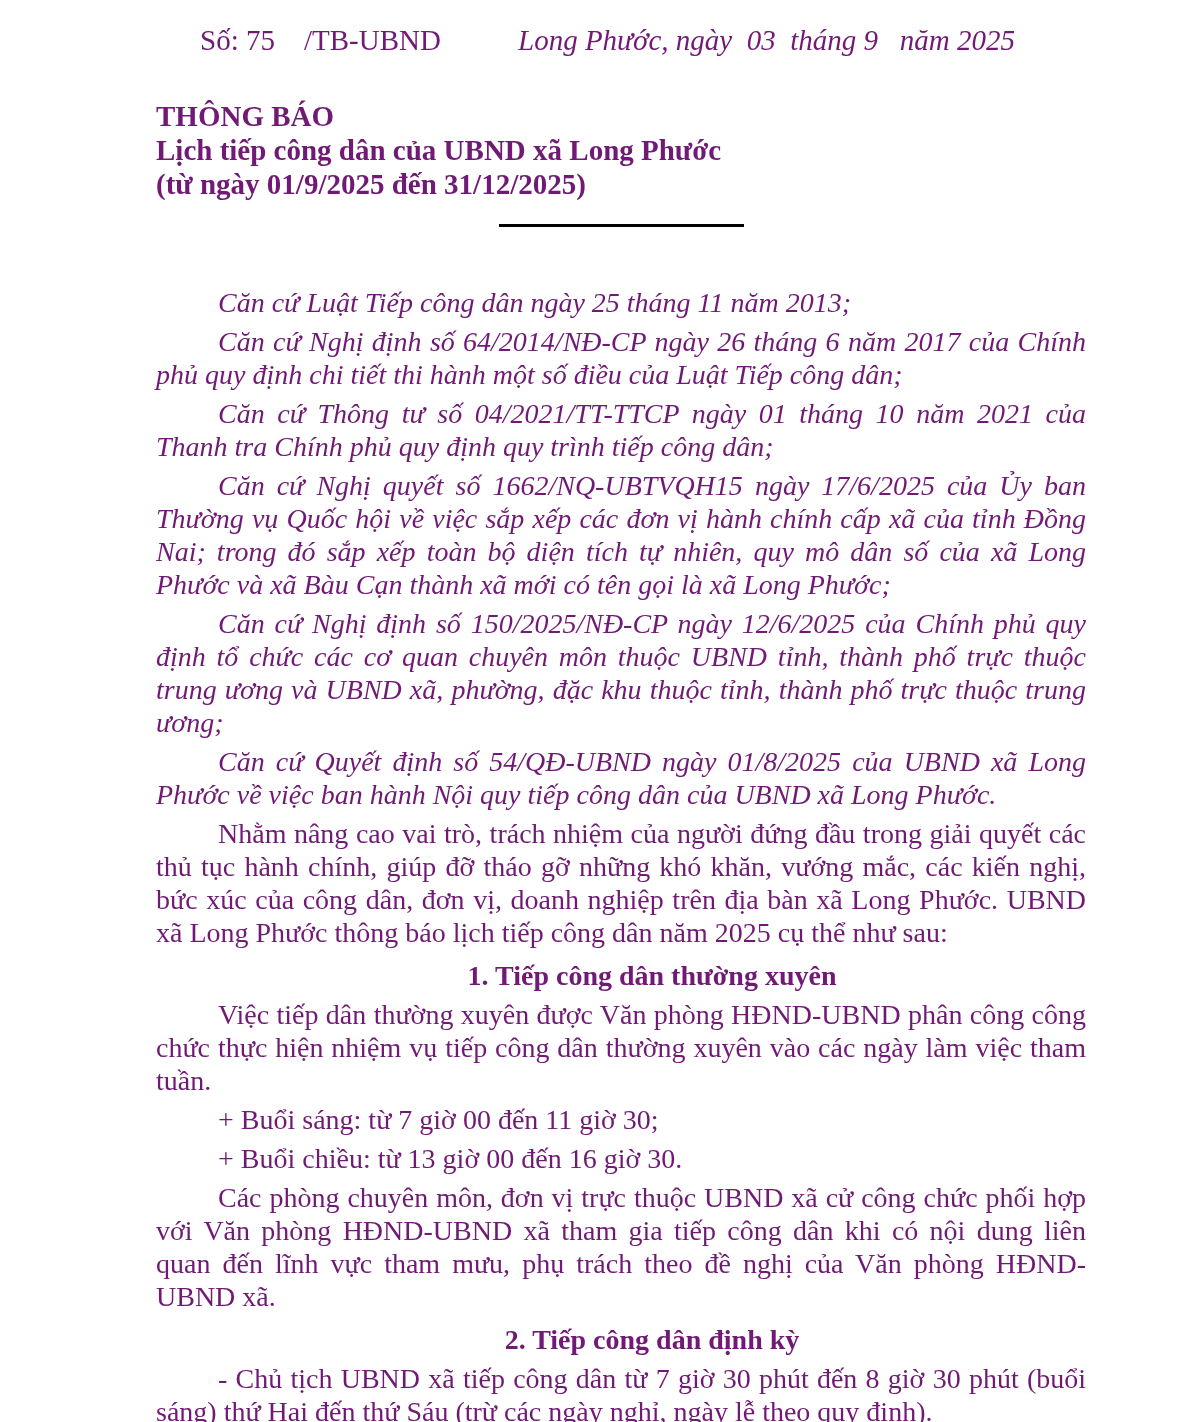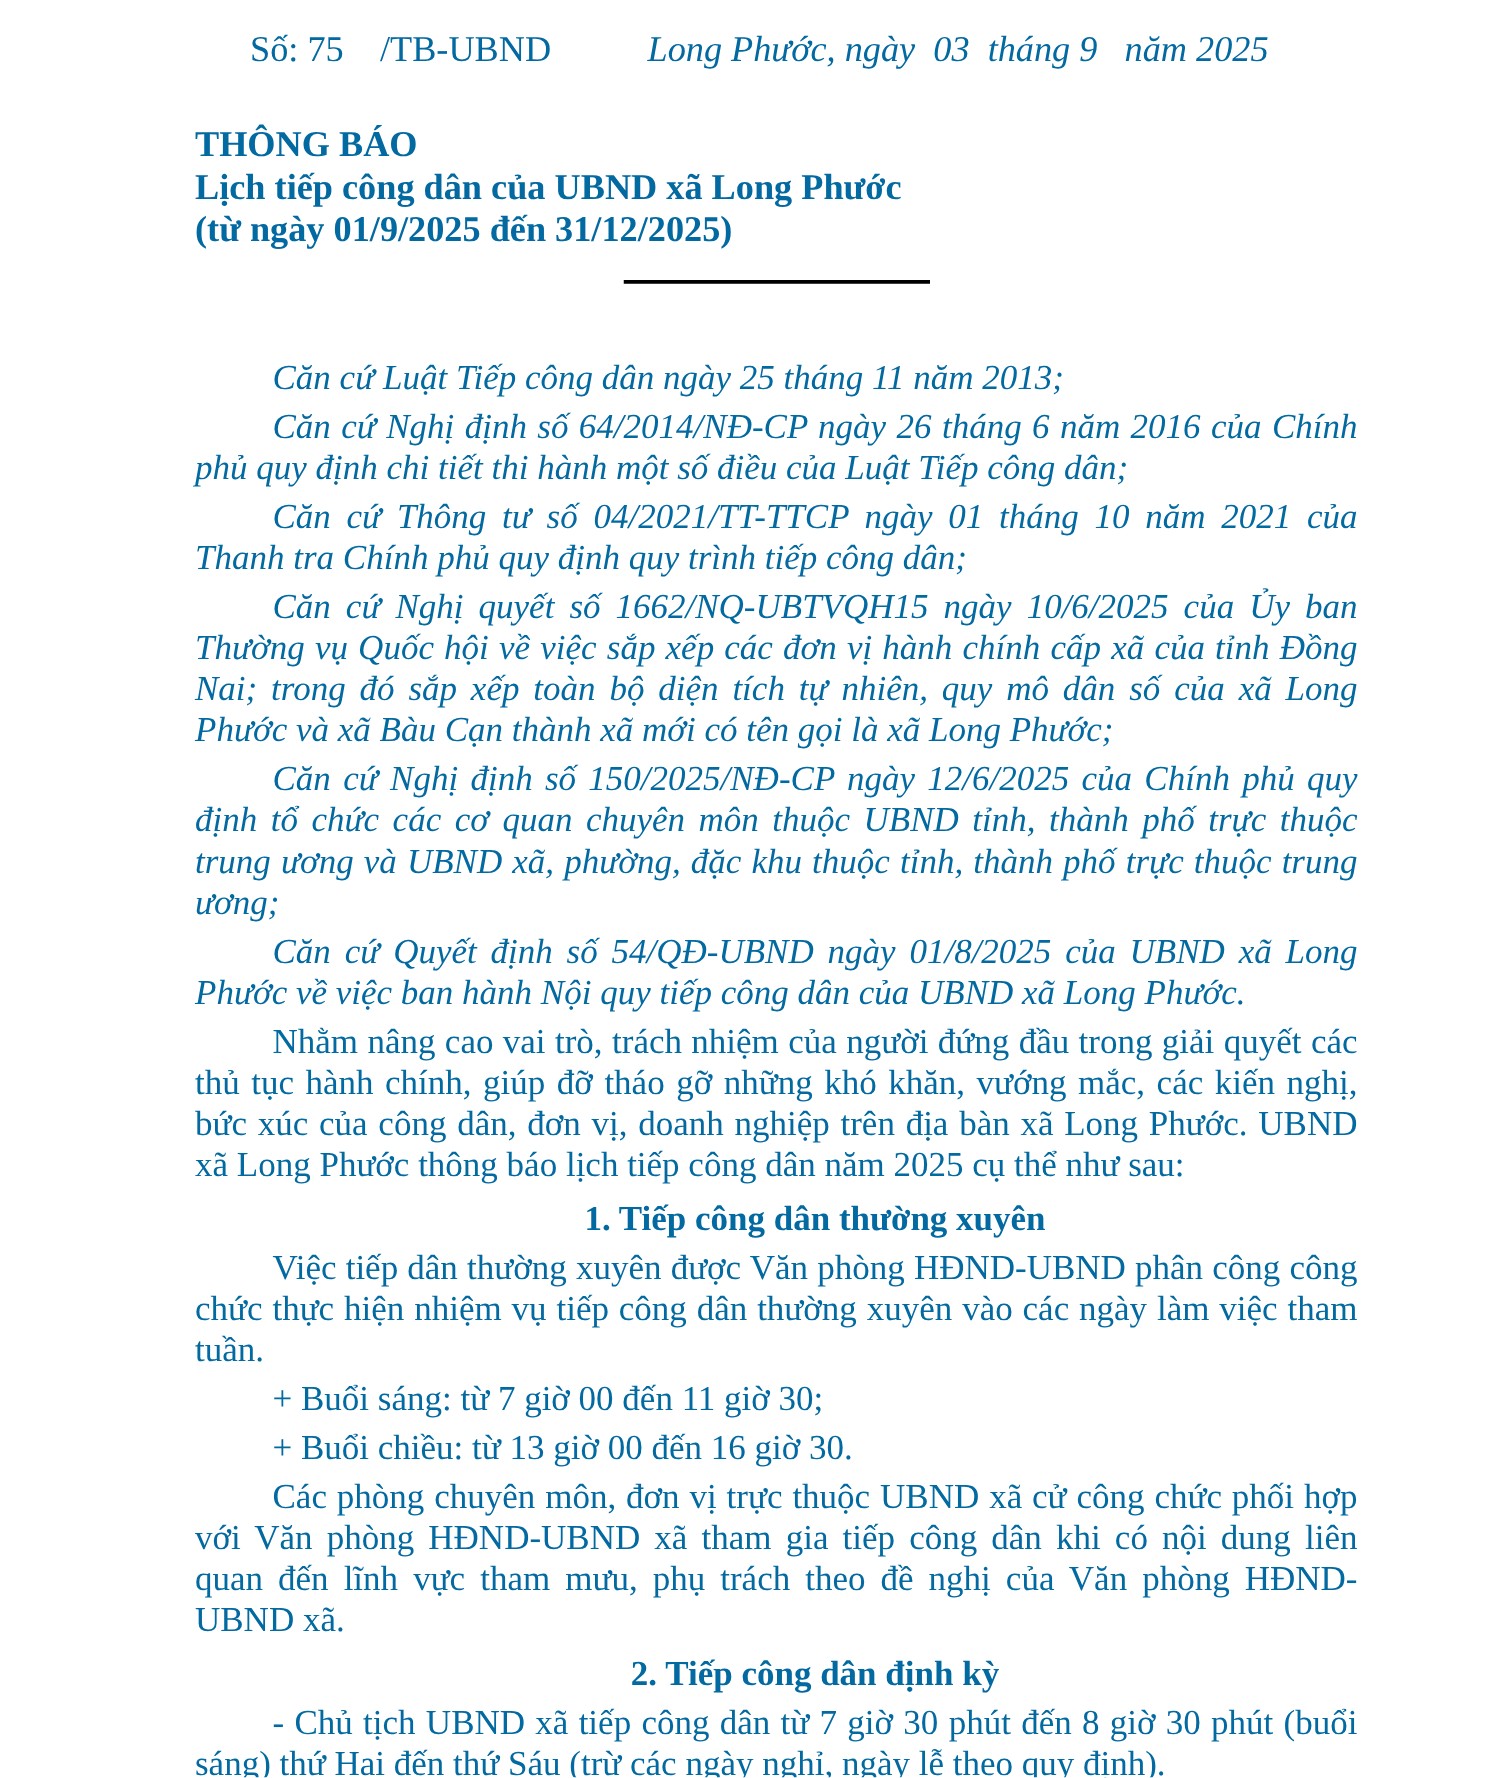--- a/index.html
+++ b/index.html
@@ -5,21 +5,21 @@
   html, body {
     margin: 0;
     padding: 0;
     background: #ffffff;
   }
   .page {
     position: relative;
     width: 1188px;
     height: 1422px;
     background: #ffffff;
-    color: #0369a1;
+    color: #701a75;
     font-family: "Liberation Serif", "DejaVu Serif", serif;
     overflow: hidden;
   }
   
   .doc-number {
     position: absolute;
     top: 24px;
     left: 200px;
     font-size: 29px;
     white-space: pre;
@@ -95,23 +95,23 @@
     <div>Lịch tiếp công dân của UBND xã Long Phước</div>
     <div>(từ ngày 01/9/2025 đến 31/12/2025)</div>
   </div>
 
   <div class="separator">
     <div class="bar"></div>
   </div>
 
   <div class="doc-body">
     <p class="citation">Căn cứ Luật Tiếp công dân ngày 25 tháng 11 năm 2013;</p>
-    <p class="citation">Căn cứ Nghị định số 64/2014/NĐ-CP ngày 26 tháng 6 năm 2016 của Chính phủ quy định chi tiết thi hành một số điều của Luật Tiếp công dân;</p>
+    <p class="citation">Căn cứ Nghị định số 64/2014/NĐ-CP ngày 26 tháng 6 năm 2017 của Chính phủ quy định chi tiết thi hành một số điều của Luật Tiếp công dân;</p>
     <p class="citation">Căn cứ Thông tư số 04/2021/TT-TTCP ngày 01 tháng 10 năm 2021 của Thanh tra Chính phủ quy định quy trình tiếp công dân;</p>
-    <p class="citation">Căn cứ Nghị quyết số 1662/NQ-UBTVQH15 ngày 10/6/2025 của Ủy ban Thường vụ Quốc hội về việc sắp xếp các đơn vị hành chính cấp xã của tỉnh Đồng Nai; trong đó sắp xếp toàn bộ diện tích tự nhiên, quy mô dân số của xã Long Phước và xã Bàu Cạn thành xã mới có tên gọi là xã Long Phước;</p>
+    <p class="citation">Căn cứ Nghị quyết số 1662/NQ-UBTVQH15 ngày 17/6/2025 của Ủy ban Thường vụ Quốc hội về việc sắp xếp các đơn vị hành chính cấp xã của tỉnh Đồng Nai; trong đó sắp xếp toàn bộ diện tích tự nhiên, quy mô dân số của xã Long Phước và xã Bàu Cạn thành xã mới có tên gọi là xã Long Phước;</p>
     <p class="citation">Căn cứ Nghị định số 150/2025/NĐ-CP ngày 12/6/2025 của Chính phủ quy định tổ chức các cơ quan chuyên môn thuộc UBND tỉnh, thành phố trực thuộc trung ương và UBND xã, phường, đặc khu thuộc tỉnh, thành phố trực thuộc trung ương;</p>
     <p class="citation">Căn cứ Quyết định số 54/QĐ-UBND ngày 01/8/2025 của UBND xã Long Phước về việc ban hành Nội quy tiếp công dân của UBND xã Long Phước.</p>
     <p>Nhằm nâng cao vai trò, trách nhiệm của người đứng đầu trong giải quyết các thủ tục hành chính, giúp đỡ tháo gỡ những khó khăn, vướng mắc, các kiến nghị, bức xúc của công dân, đơn vị, doanh nghiệp trên địa bàn xã Long Phước. UBND xã Long Phước thông báo lịch tiếp công dân năm 2025 cụ thể như sau:</p>
     <p class="heading">1. Tiếp công dân thường xuyên</p>
     <p>Việc tiếp dân thường xuyên được Văn phòng HĐND-UBND phân công công chức thực hiện nhiệm vụ tiếp công dân thường xuyên vào các ngày làm việc tham tuần.</p>
     <p>+ Buổi sáng: từ 7 giờ 00 đến 11 giờ 30;</p>
     <p>+ Buổi chiều: từ 13 giờ 00 đến 16 giờ 30.</p>
     <p>Các phòng chuyên môn, đơn vị trực thuộc UBND xã cử công chức phối hợp với Văn phòng HĐND-UBND xã tham gia tiếp công dân khi có nội dung liên quan đến lĩnh vực tham mưu, phụ trách theo đề nghị của Văn phòng HĐND-UBND xã.</p>
     <p class="heading">2. Tiếp công dân định kỳ</p>
     <p>- Chủ tịch UBND xã tiếp công dân từ 7 giờ 30 phút đến 8 giờ 30 phút (buổi sáng) thứ Hai đến thứ Sáu (trừ các ngày nghỉ, ngày lễ theo quy định).</p>

